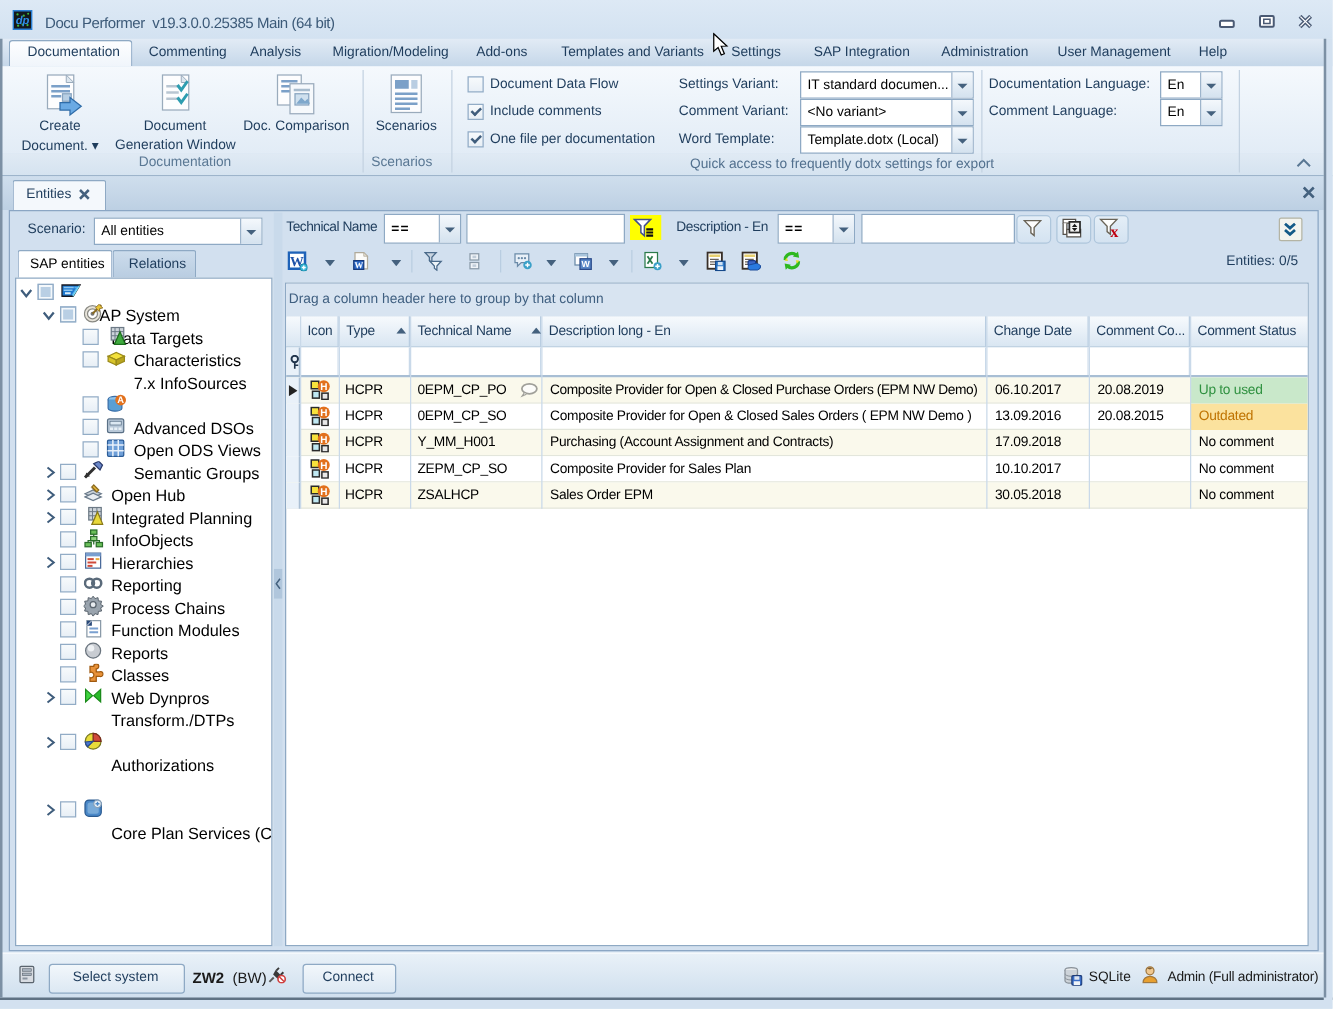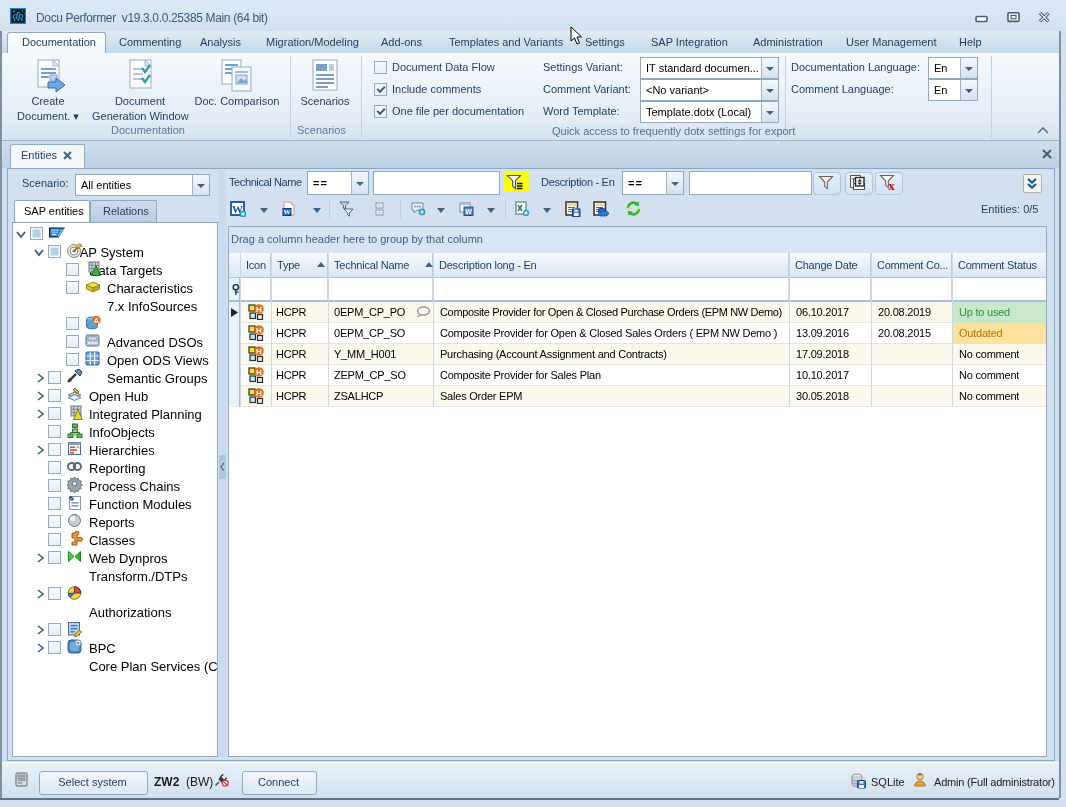--- a/index.html
+++ b/index.html
@@ -337,30 +337,20 @@
 <div class="trow" style="top:361px">
         <svg class="ticon" style="left:24px;top:4px" width="9" height="10">
           <path d="M2 1 L7 5 L2 9" stroke="#3f5d7c" stroke-width="1.6" fill="none"></path>
         </svg>
         <span class="chk" style="left:36px;top:2px"></span>
         <svg class="ticon" style="left:55px" width="16" height="16">
           <use href="#i-auth"></use>
         </svg>
         <span class="tl" style="left:77px">Authorizations</span>
       </div>
-<div class="trow" style="top:397px">
-        <svg class="ticon" style="left:24px;top:4px" width="9" height="10">
-          <path d="M2 1 L7 5 L2 9" stroke="#3f5d7c" stroke-width="1.6" fill="none"></path>
-        </svg>
-        <span class="chk" style="left:36px;top:2px"></span>
-        <svg class="ticon" style="left:55px" width="16" height="16">
-          <use href="#i-bpc"></use>
-        </svg>
-        <span class="tl" style="left:77px">BPC</span>
-      </div>
 <div class="trow" style="top:415px">
         <svg class="ticon" style="left:24px;top:4px" width="9" height="10">
           <path d="M2 1 L7 5 L2 9" stroke="#3f5d7c" stroke-width="1.6" fill="none"></path>
         </svg>
         <span class="chk" style="left:36px;top:2px"></span>
         <svg class="ticon" style="left:55px" width="16" height="16">
           <use href="#i-cds"></use>
         </svg>
         <span class="tl" style="left:77px">Core Plan Services (C...</span>
       </div>

